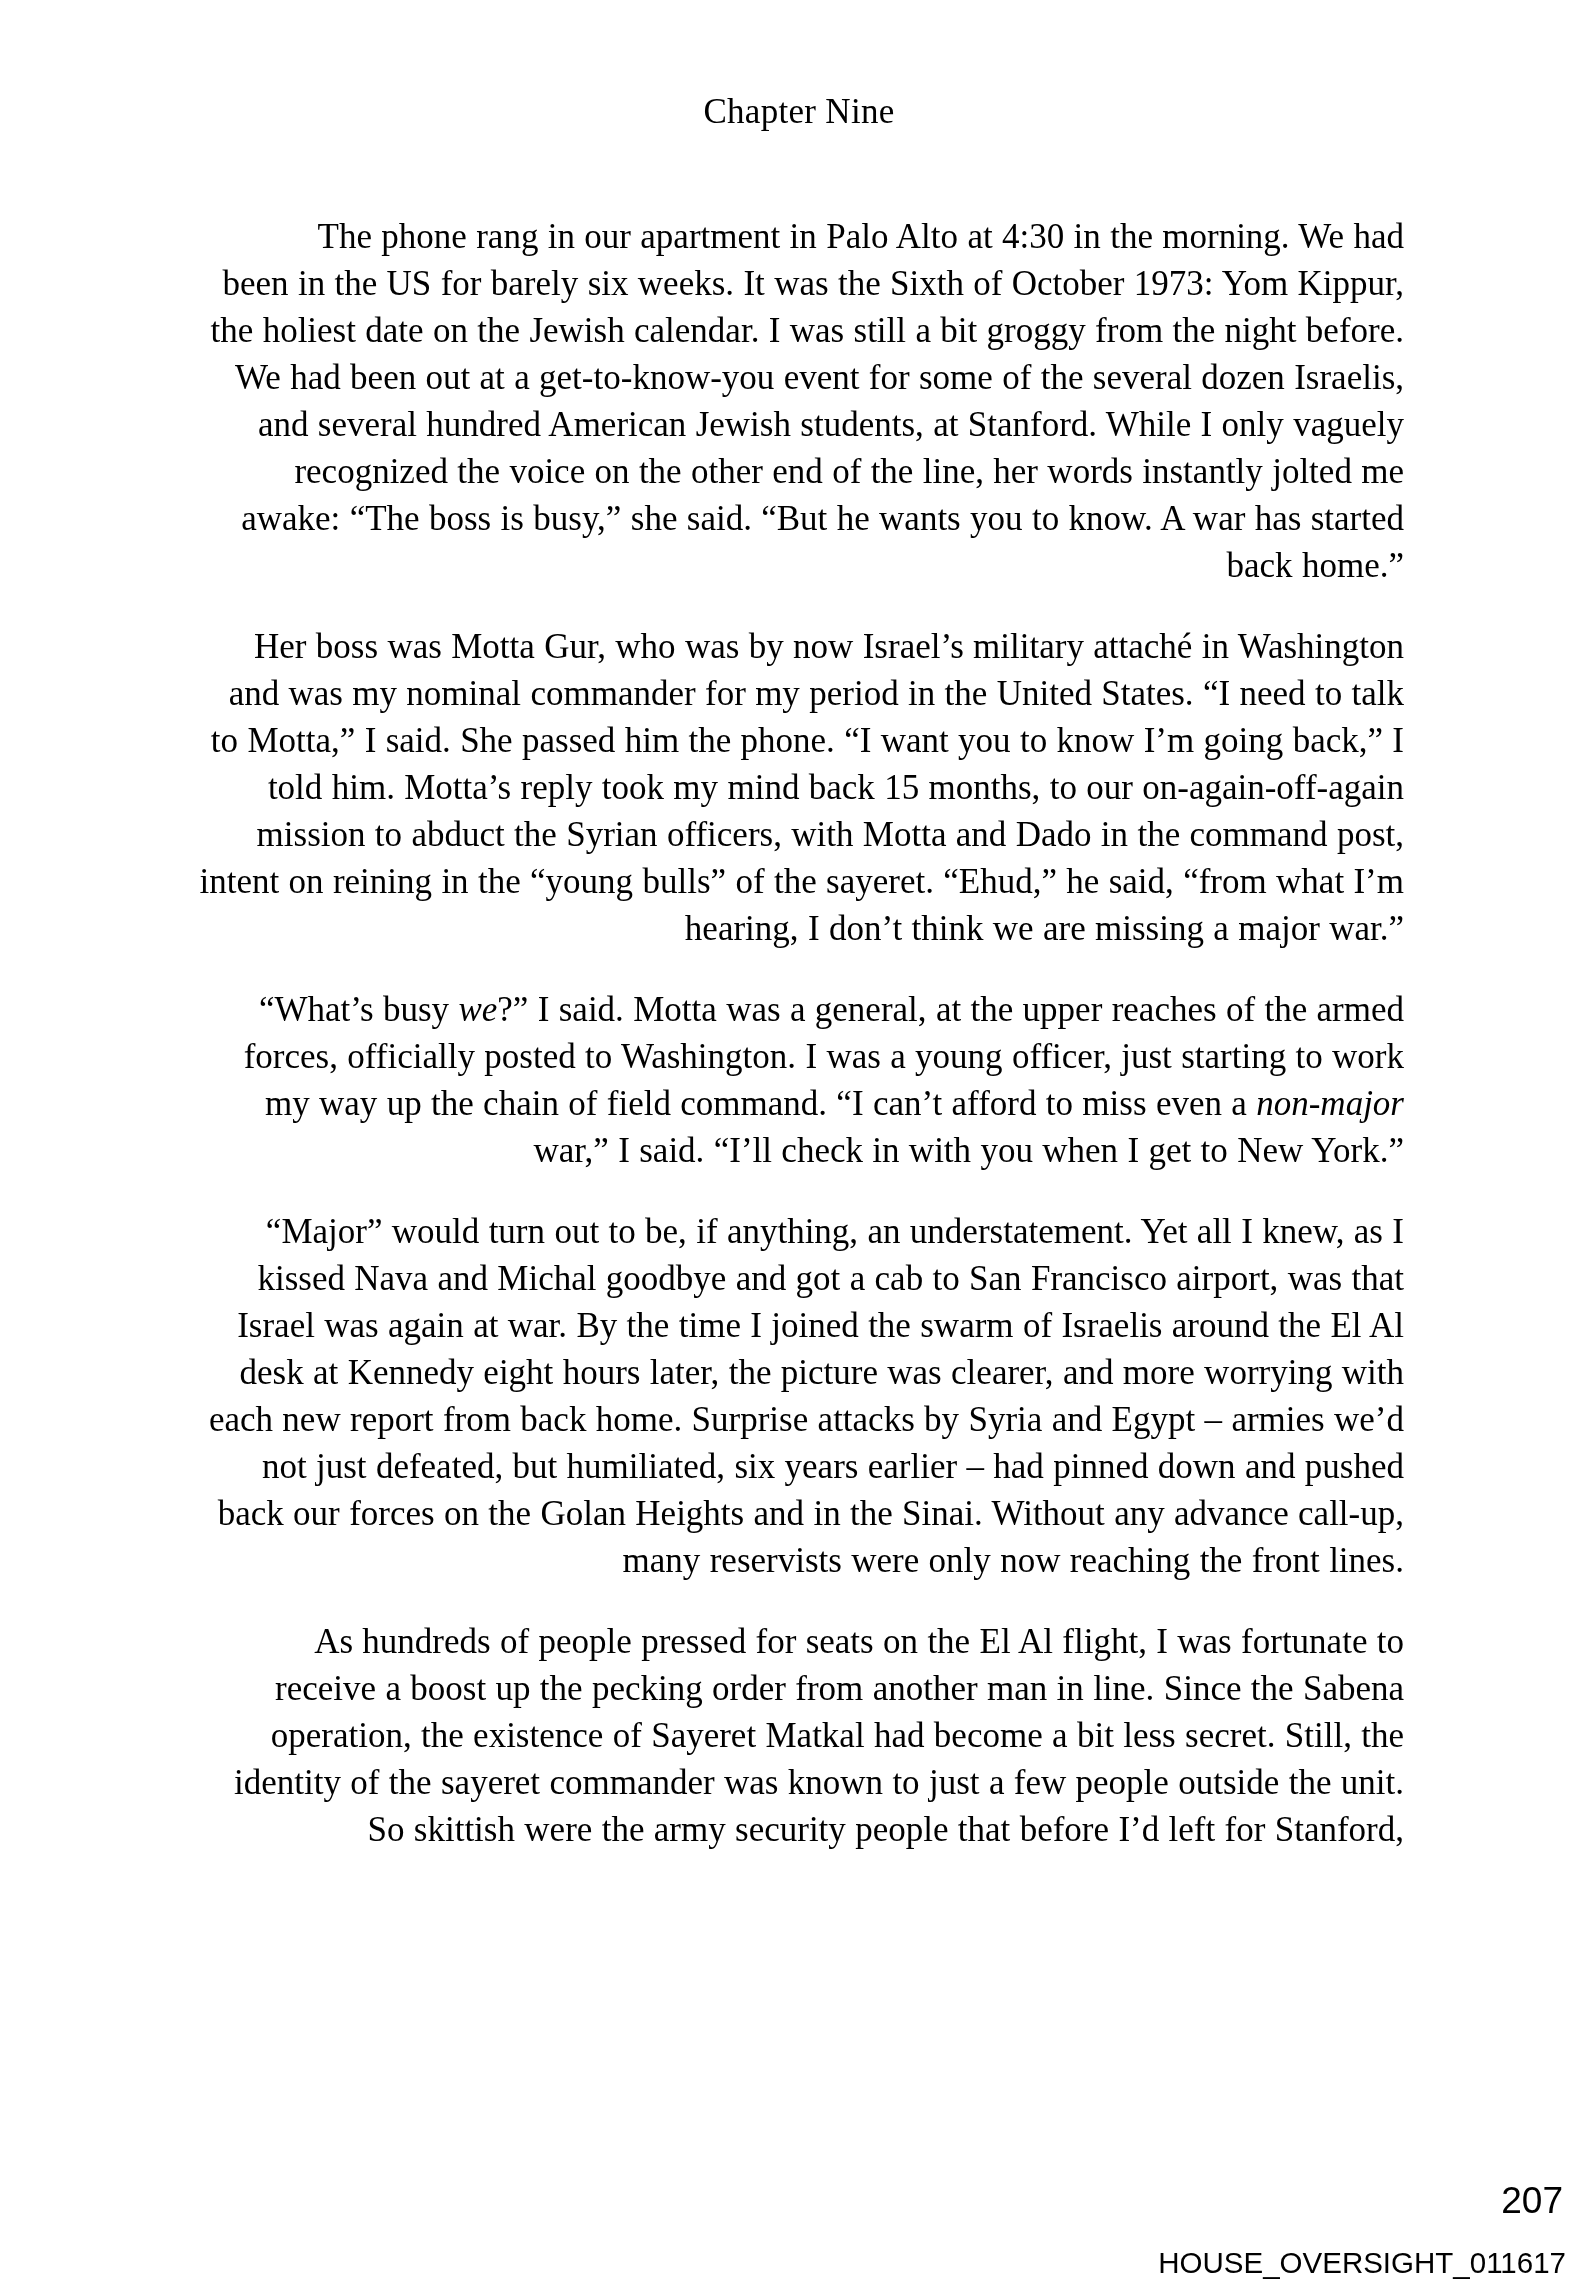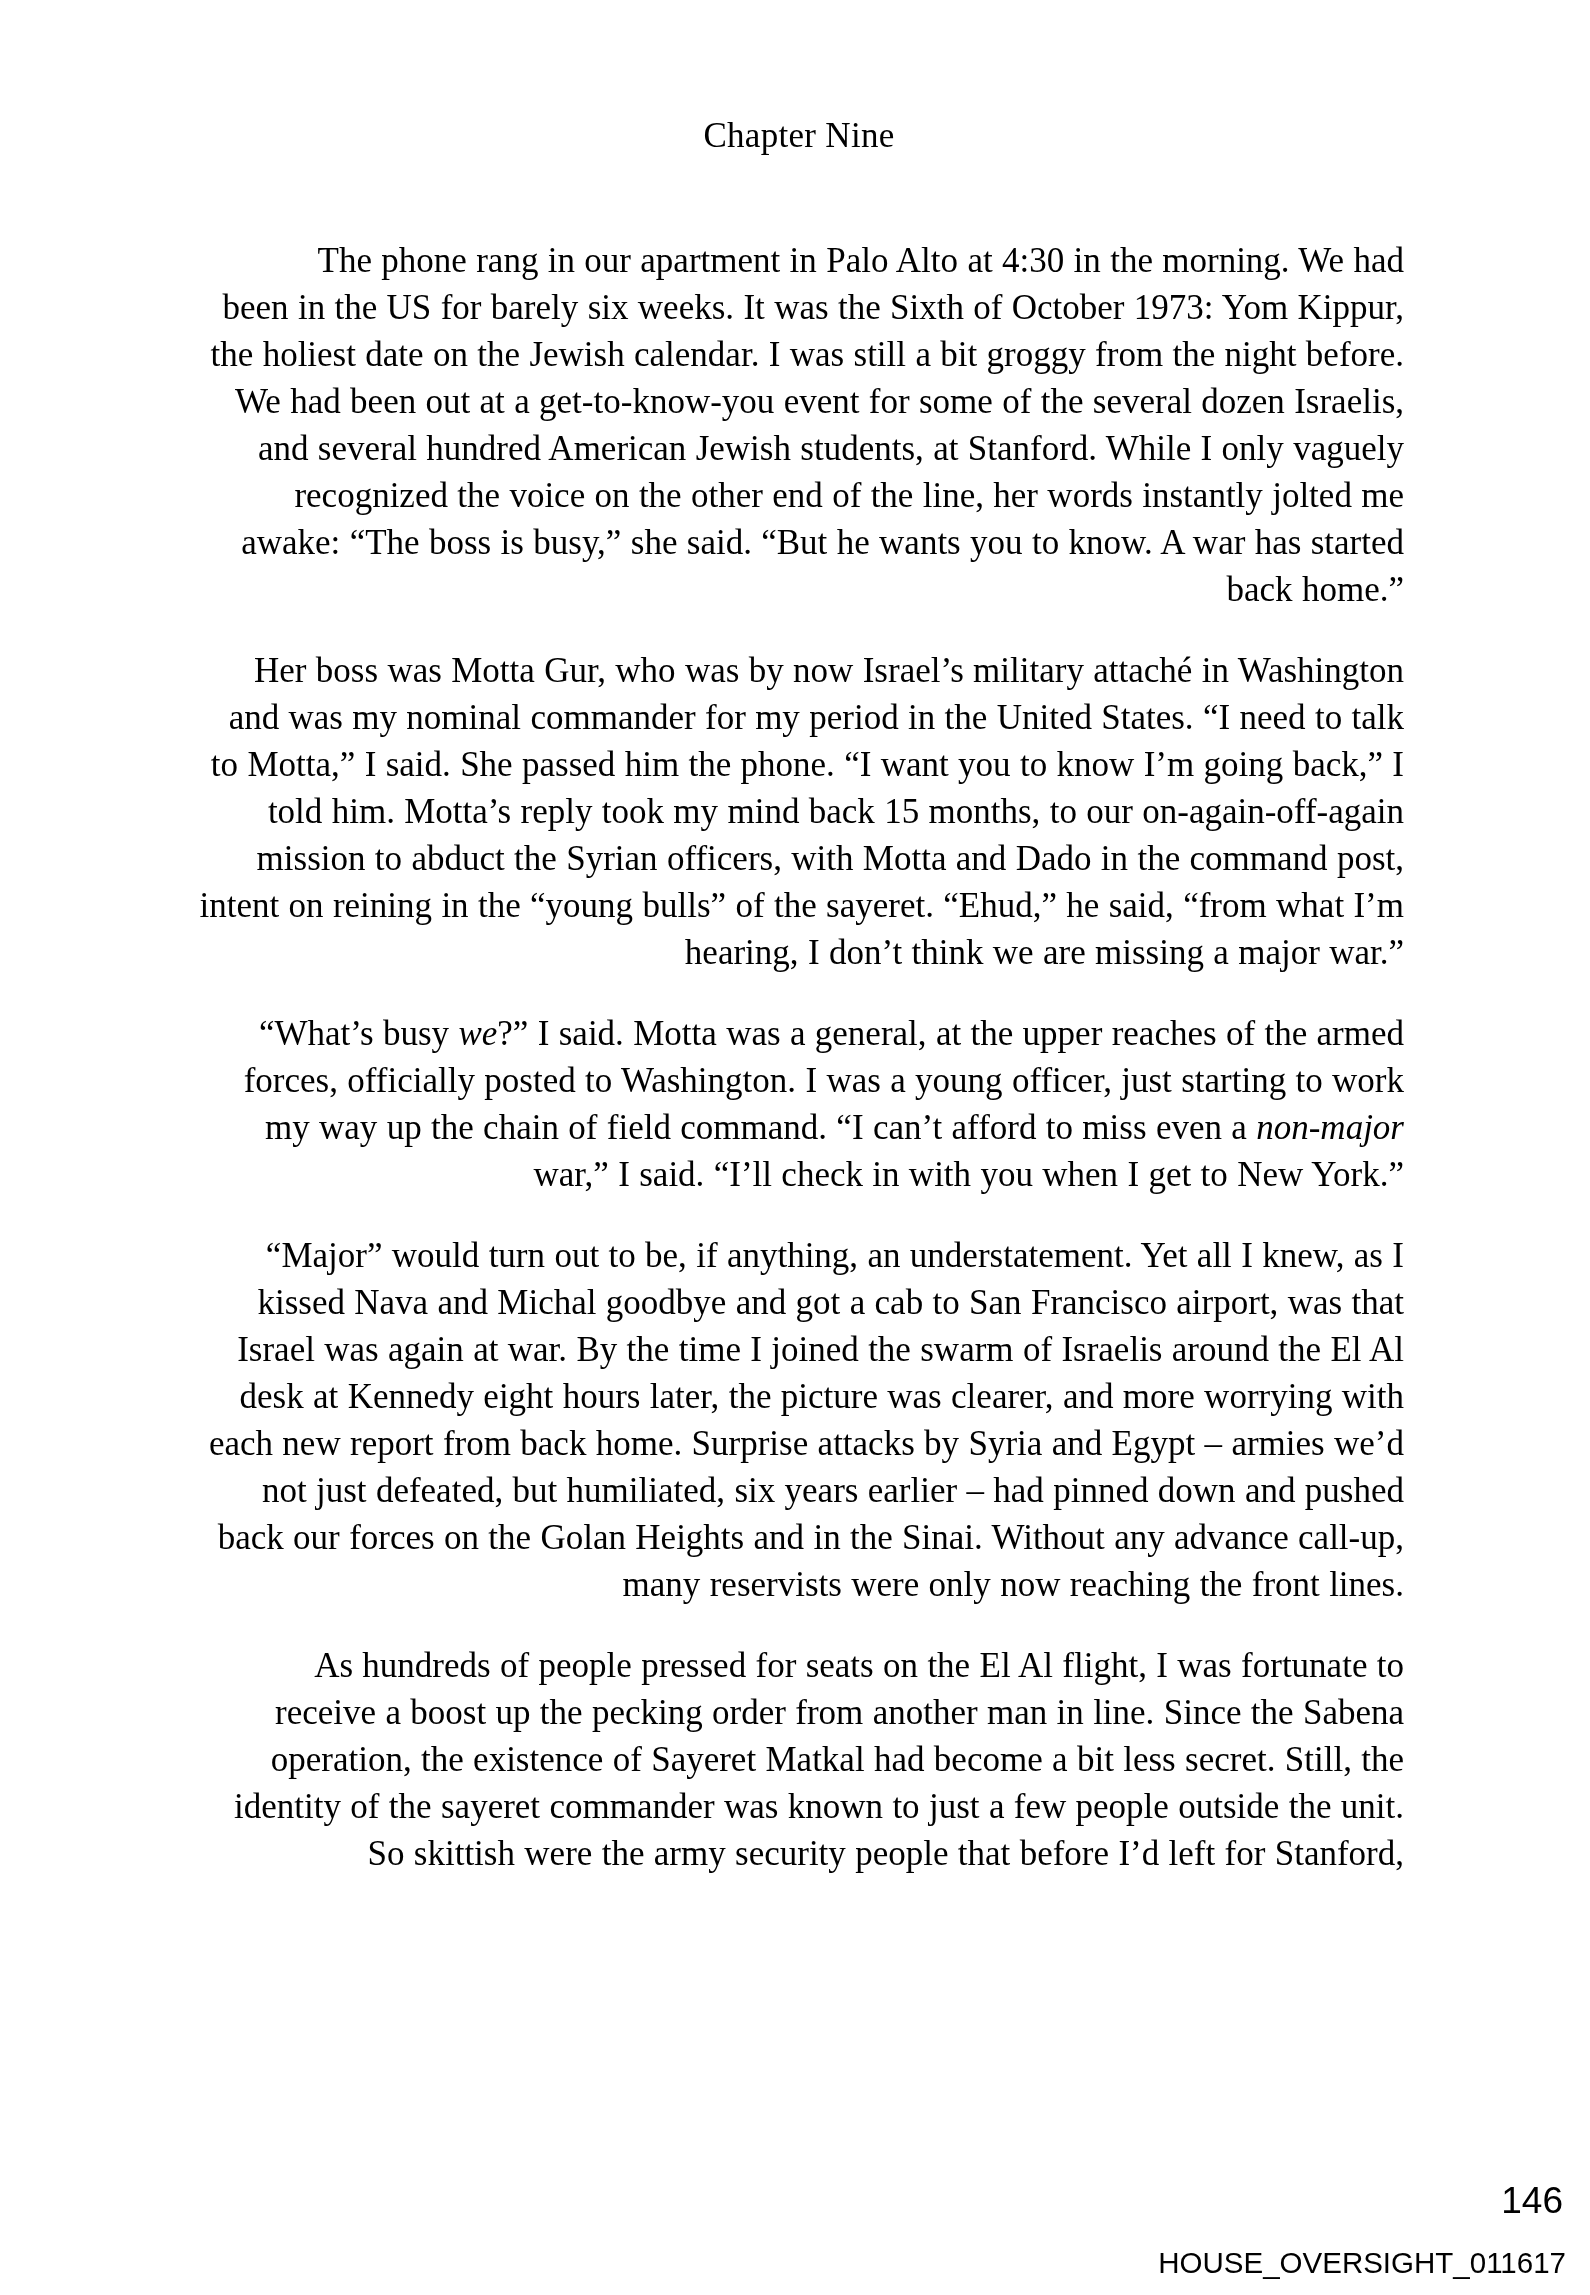--- a/index.html
+++ b/index.html
@@ -16,21 +16,21 @@
   }
   .page {
     position: absolute;
     left: 0; top: 0;
     width: 1591px;
     height: 2295px;
     background: #ffffff;
     overflow: hidden;
   }
   .content {
-    padding: 112px 187px 0 194px; 
+    padding: 88px 187px 0 194px; 
   }
   .chapter-heading {
     font-size: 35px;
     line-height: 47px;
     font-weight: normal;
     text-align: center;
     margin: 0 0 78px 0;
     letter-spacing: 0.3px;
   }
   .body-text p {
@@ -77,17 +77,17 @@
 
       <p><span>“What’s busy </span><em class="it">we</em><span>?” I said. Motta was a general, at the upper reaches of the armed forces, officially posted to Washington. I was a young officer, just starting to work my way up the chain of field command. “I can’t afford to miss even a </span><em class="it">non-major</em><span> war,” I said. “I’ll check in with you when I get to New York.”</span></p>
 
       <p><span>“Major” would turn out to be, if anything, an understatement. Yet all I knew, as I kissed Nava and Michal goodbye and got a cab to San Francisco airport, was that Israel was again at war. By the time I joined the swarm of Israelis around the El Al desk at Kennedy eight hours later, the picture was clearer, and more worrying with each new report from back home. Surprise attacks by Syria and Egypt – armies we’d not just defeated, but humiliated, six years earlier – had pinned down and pushed back our forces on the Golan Heights and in the Sinai. Without any advance call-up, many reservists were only now reaching the front lines.</span></p>
 
       <p><span>As hundreds of people pressed for seats on the El Al flight, I was fortunate to receive a boost up the pecking order from another man in line. Since the Sabena operation, the existence of Sayeret Matkal had become a bit less secret. Still, the identity of the sayeret commander was known to just a few people outside the unit. So skittish were the army security people that before I’d left for Stanford,</span></p>
 
     </div>
   </div>
 
-  <div class="page-number">146</div>
+  <div class="page-number">207</div>
 
   <div class="bates-number">HOUSE_OVERSIGHT_011617</div>
 </div>
 
 
 </body></html>

